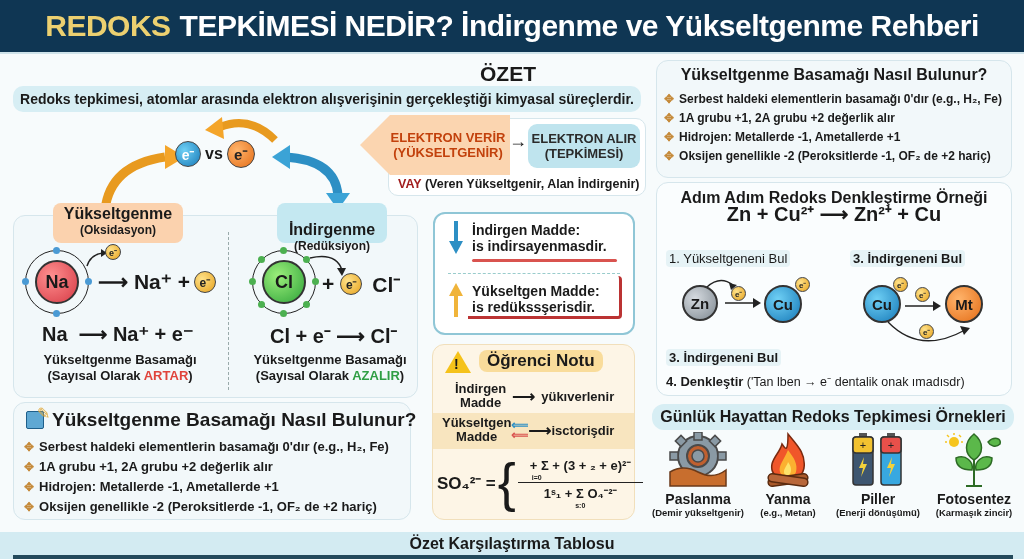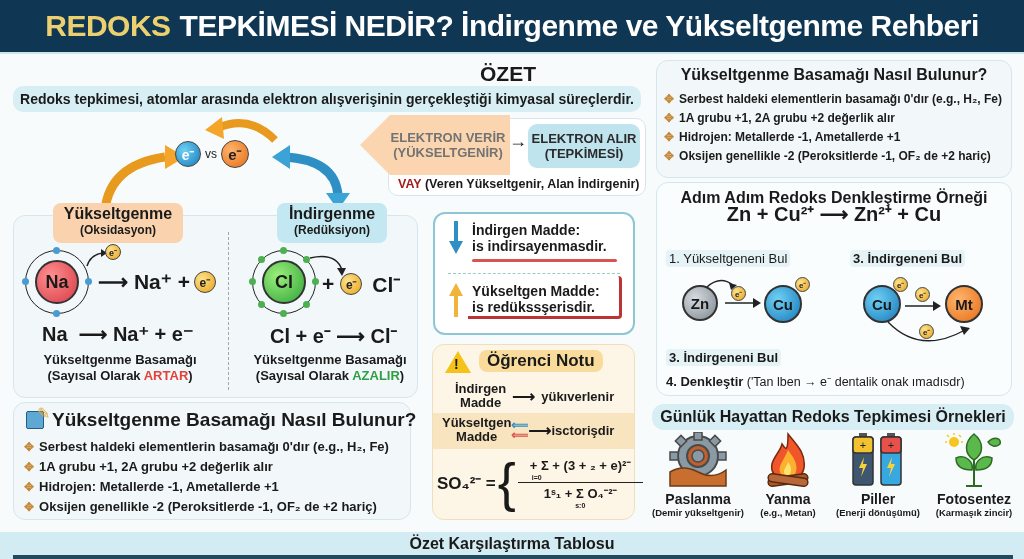--- a/index.html
+++ b/index.html
@@ -34,29 +34,29 @@
   <path d="M15 95 Q20 50 75 42" stroke="#e89a1f" stroke-width="9" fill="none"></path>
   <polygon points="75,30 95,42 75,54" fill="#f4a52a"></polygon>
   <path d="M185 25 Q160 0 130 12" stroke="#e89a1f" stroke-width="8" fill="none"></path>
   <polygon points="132,2 115,15 134,24" fill="#f4a52a"></polygon>
   <path d="M195 42 Q245 45 248 80" stroke="#2d8fc4" stroke-width="9" fill="none"></path>
   <polygon points="182,42 200,30 200,54" fill="#3ba3d6"></polygon>
   <polygon points="236,78 260,78 248,95" fill="#3ba3d6"></polygon>
 </svg>
 <div class="abs" style="left:175px;top:140px;display:flex;align-items:center;gap:4px">
   <span class="ebubble eb" style="width:26px;height:26px;font-size:14px">e⁻</span>
-  <span style="font-weight:normal;font-size:12px">vs</span>
+  <span style="font-weight:bold;font-size:16px">vs</span>
   <span class="ebubble eor" style="width:28px;height:28px;font-size:15px">e⁻</span>
 </div>
 
 <div class="abs" style="left:388px;top:118px;width:258px;height:78px;background:#fff;border:1.5px solid #d6e6ec;border-radius:10px"></div>
 <svg class="abs" style="left:360px;top:115px" width="150" height="60">
     <polygon points="0,30 30,0 150,0 150,60 30,60" fill="#fbd5b0"></polygon>
   </svg>
-<div class="abs" style="left:388px;top:130px;width:120px;text-align:center;font-weight:bold;font-size:13px;line-height:15px;color:#737373">
+<div class="abs" style="left:388px;top:130px;width:120px;text-align:center;font-weight:bold;font-size:13px;line-height:15px;color:#c2410c">
   <div>ELEKTRON VERİR</div>
   <div>(YÜKSELTGENİR)</div>
 </div>
 <div class="abs" style="left:509px;top:131px;font-size:18px;font-weight:bold">→</div>
 <div class="abs" style="left:528px;top:124px;width:112px;height:44px;background:#bfe4ee;border-radius:9px;text-align:center;font-weight:bold;font-size:13px;line-height:15px;padding-top:7px;color:#2b2b2b">
   <div>ELEKTRON ALIR</div>
   <div>(TEPKİMESİ)</div>
 </div>
 <div class="abs" style="left:398px;top:177px;font-size:12.5px;font-weight:bold;white-space:nowrap">
   <span style="color:#a11d1d">VAY</span>
@@ -64,21 +64,21 @@
 </div>
 
 <div class="panel" style="left:13px;top:215px;width:405px;height:183px"></div>
 <div class="abs" style="left:228px;top:232px;width:0;height:158px;border-left:1.5px dashed #9aa"></div>
 
 <div class="abs" style="left:53px;top:203px;width:130px;height:40px;background:#fbd2ae;border-radius:8px;text-align:center;font-weight:bold">
   <div style="font-size:16px;margin-top:2px">Yükseltgenme</div>
   <div style="font-size:12px">(Oksidasyon)</div>
 </div>
 <div class="abs" style="left:277px;top:203px;width:110px;height:40px;background:#c4e8f1;border-radius:8px;text-align:center;font-weight:bold">
-  <div style="font-size:16px;margin-top:2px">İndirgenme</div>
+  <div style="font-size:16px;margin-top:18px">İndirgenme</div>
   <div style="font-size:12px">(Redüksiyon)</div>
 </div>
 
 <div class="abs" style="left:25px;top:250px;width:64px;height:64px;border:1.5px solid #222;border-radius:50%"></div>
 <div class="abs atom" style="left:35px;top:260px;width:44px;height:44px;background:radial-gradient(circle at 35% 35%,#ff8f8f,#d63b46);font-size:18px">Na</div>
 <div class="abs" style="left:22px;top:247px;width:70px;height:70px">
   <span style="position:absolute;left:31px;top:0;width:7px;height:7px;border-radius:50%;background:#4a9ad4"></span>
   <span style="position:absolute;left:31px;top:63px;width:7px;height:7px;border-radius:50%;background:#4a9ad4"></span>
   <span style="position:absolute;left:0;top:31px;width:7px;height:7px;border-radius:50%;background:#4a9ad4"></span>
   <span style="position:absolute;left:63px;top:31px;width:7px;height:7px;border-radius:50%;background:#4a9ad4"></span>

